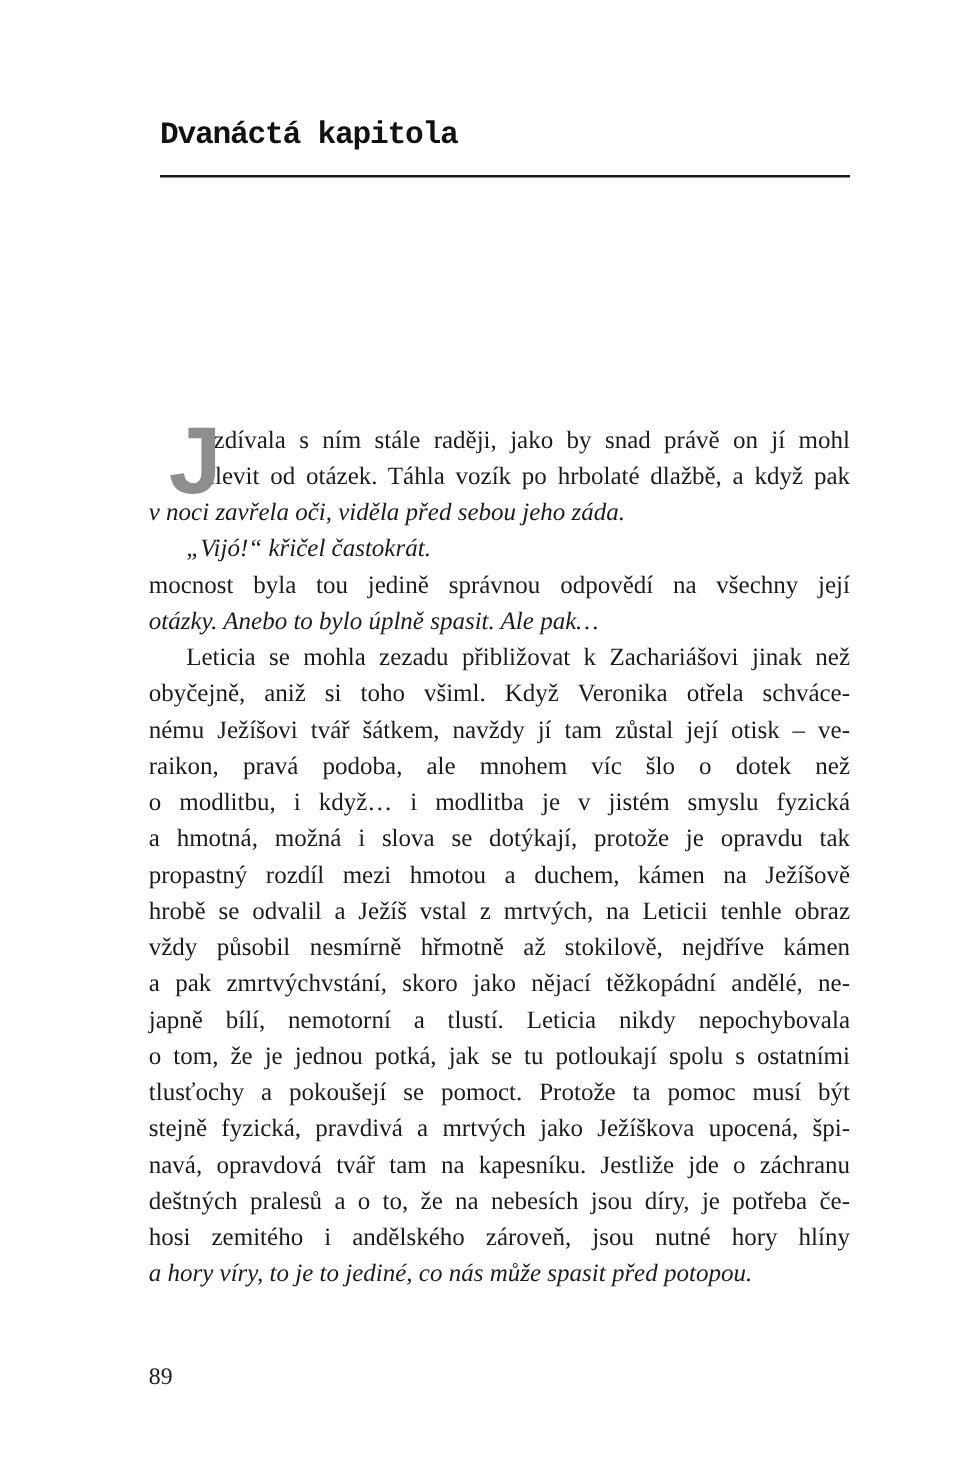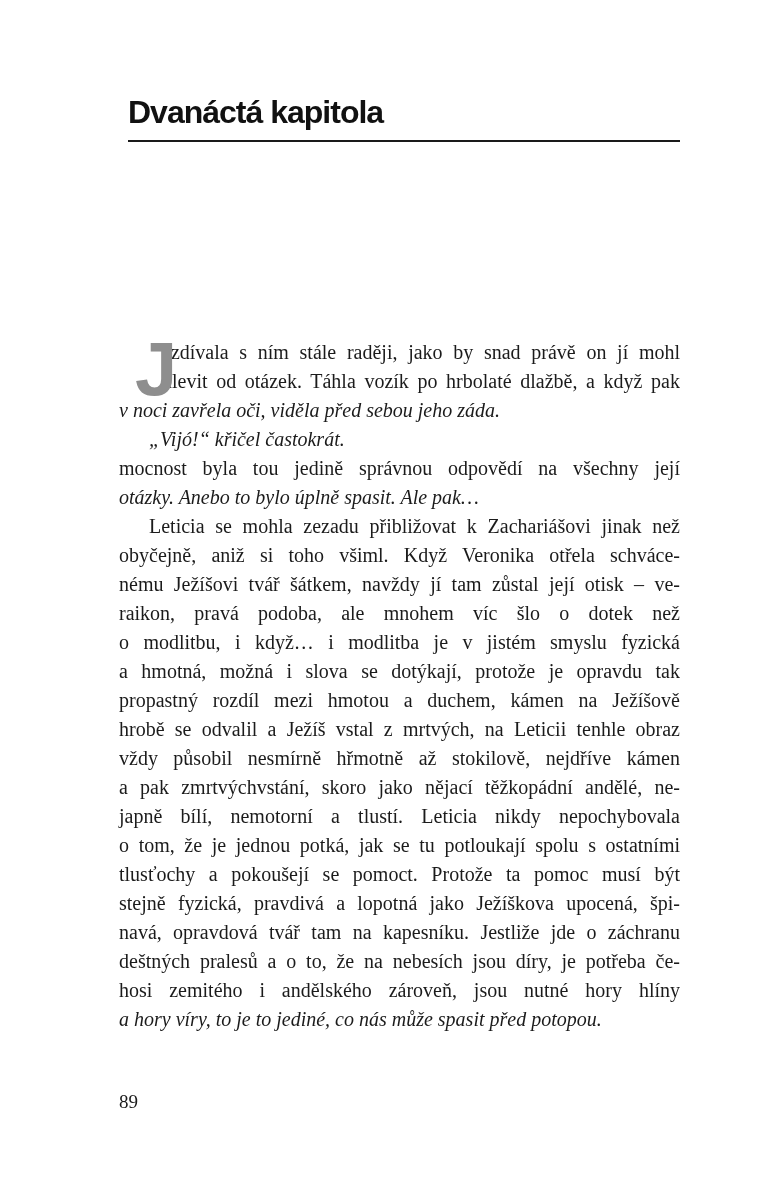--- a/index.html
+++ b/index.html
@@ -16,23 +16,23 @@
     font-family: "Liberation Serif", serif;
     color: var(--text, #1b1b1b);
   }
   .heading-block {
     position: absolute;
     left: 128px;
     top: 94px;
     width: 552px;
   }
   .chapter-title {
-    font-family: Liberation Sans, sans-serif;
+    font-family: Liberation Mono, monospace;
     font-weight: bold;
-    font-size: 32px;
+    font-size: 25px;
     line-height: 1.15;
     letter-spacing: -1px;
     color: var(--heading, #111111);
   }
   .heading-rule {
     position: absolute;
     left: 128px;
     top: 140px;
     width: 552px;
     height: 2px;
@@ -106,21 +106,21 @@
         <div class="line">raikon, pravá podoba, ale mnohem víc šlo o dotek než</div>
         <div class="line">o modlitbu, i když… i modlitba je v jistém smyslu fyzická</div>
         <div class="line">a hmotná, možná i slova se dotýkají, protože je opravdu tak</div>
         <div class="line">propastný rozdíl mezi hmotou a duchem, kámen na Ježíšově</div>
         <div class="line">hrobě se odvalil a Ježíš vstal z mrtvých, na Leticii tenhle obraz</div>
         <div class="line">vždy působil nesmírně hřmotně až stokilově, nejdříve kámen</div>
         <div class="line">a pak zmrtvýchvstání, skoro jako nějací těžkopádní andělé, ne-</div>
         <div class="line">japně bílí, nemotorní a tlustí. Leticia nikdy nepochybovala</div>
         <div class="line">o tom, že je jednou potká, jak se tu potloukají spolu s ostatními</div>
         <div class="line">tlusťochy a pokoušejí se pomoct. Protože ta pomoc musí být</div>
-        <div class="line">stejně fyzická, pravdivá a lopotná jako Ježíškova upocená, špi-</div>
+        <div class="line">stejně fyzická, pravdivá a mrtvých jako Ježíškova upocená, špi-</div>
         <div class="line">navá, opravdová tvář tam na kapesníku. Jestliže jde o záchranu</div>
         <div class="line">deštných pralesů a o to, že na nebesích jsou díry, je potřeba če-</div>
         <div class="line">hosi zemitého i andělského zároveň, jsou nutné hory hlíny</div>
         <div class="line last">a hory víry, to je to jediné, co nás může spasit před potopou.</div>
       </div>
   </div>
 
   <div class="page-number">89</div>
 
 </div>

